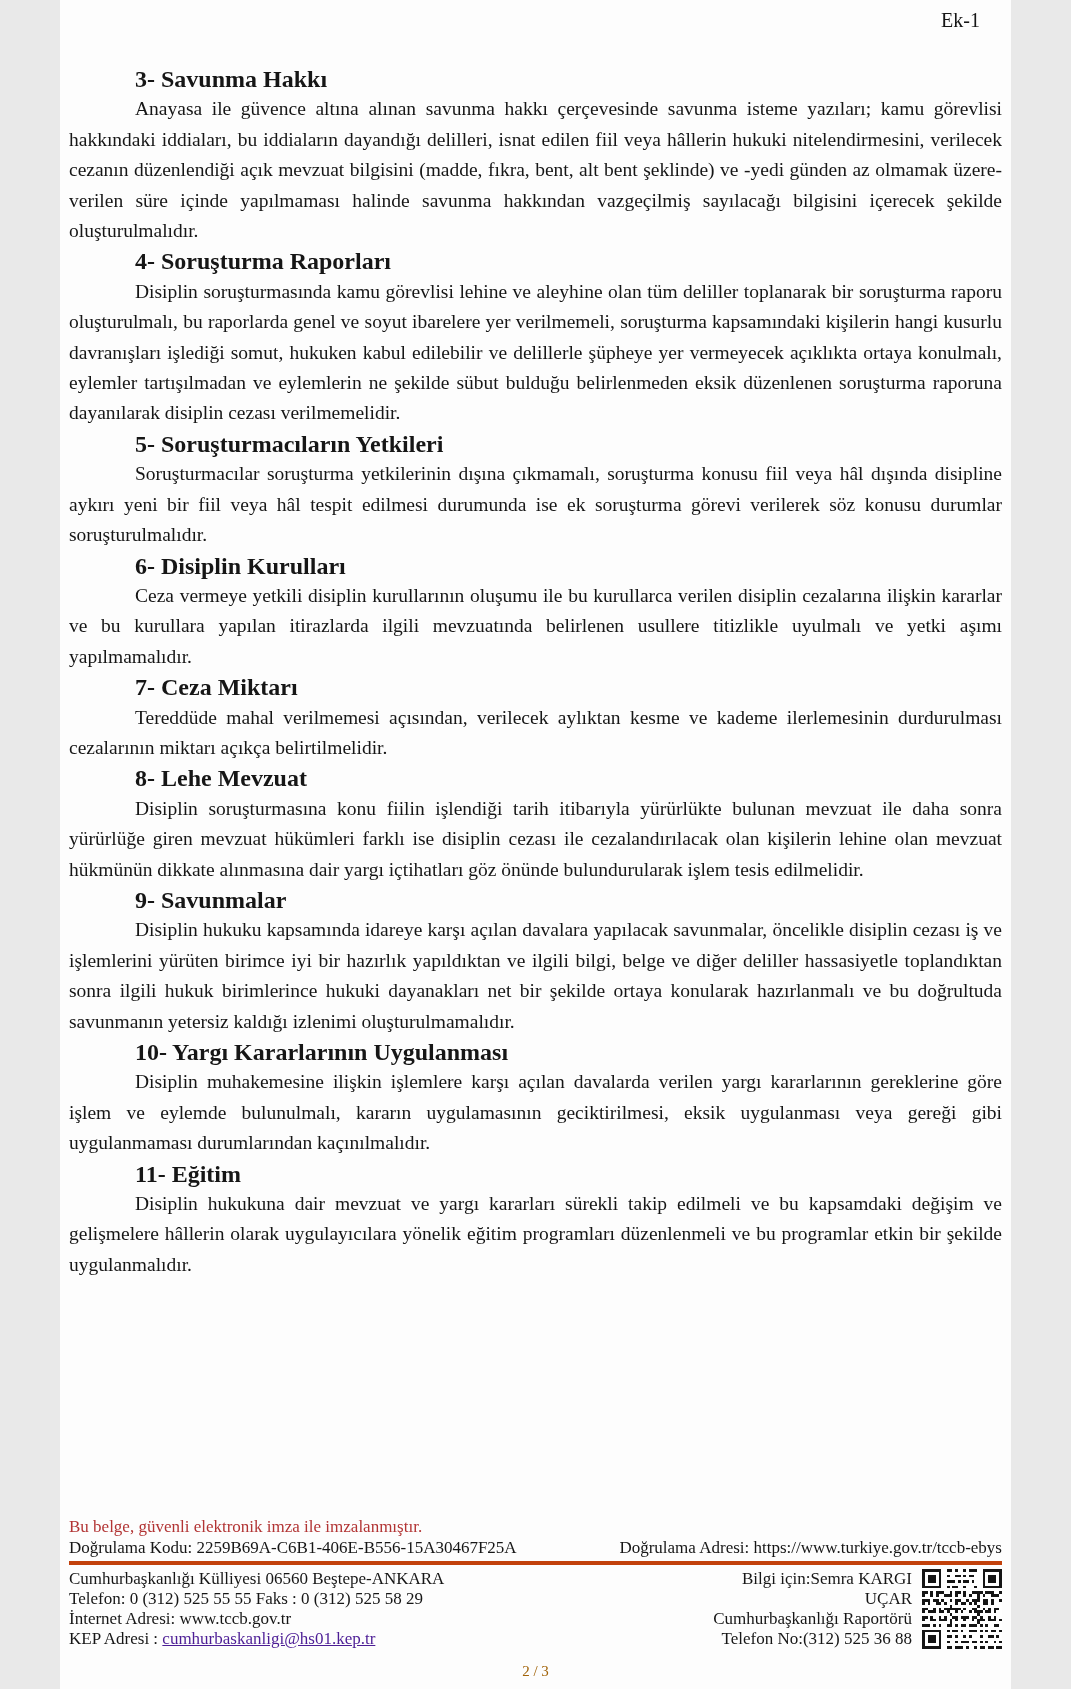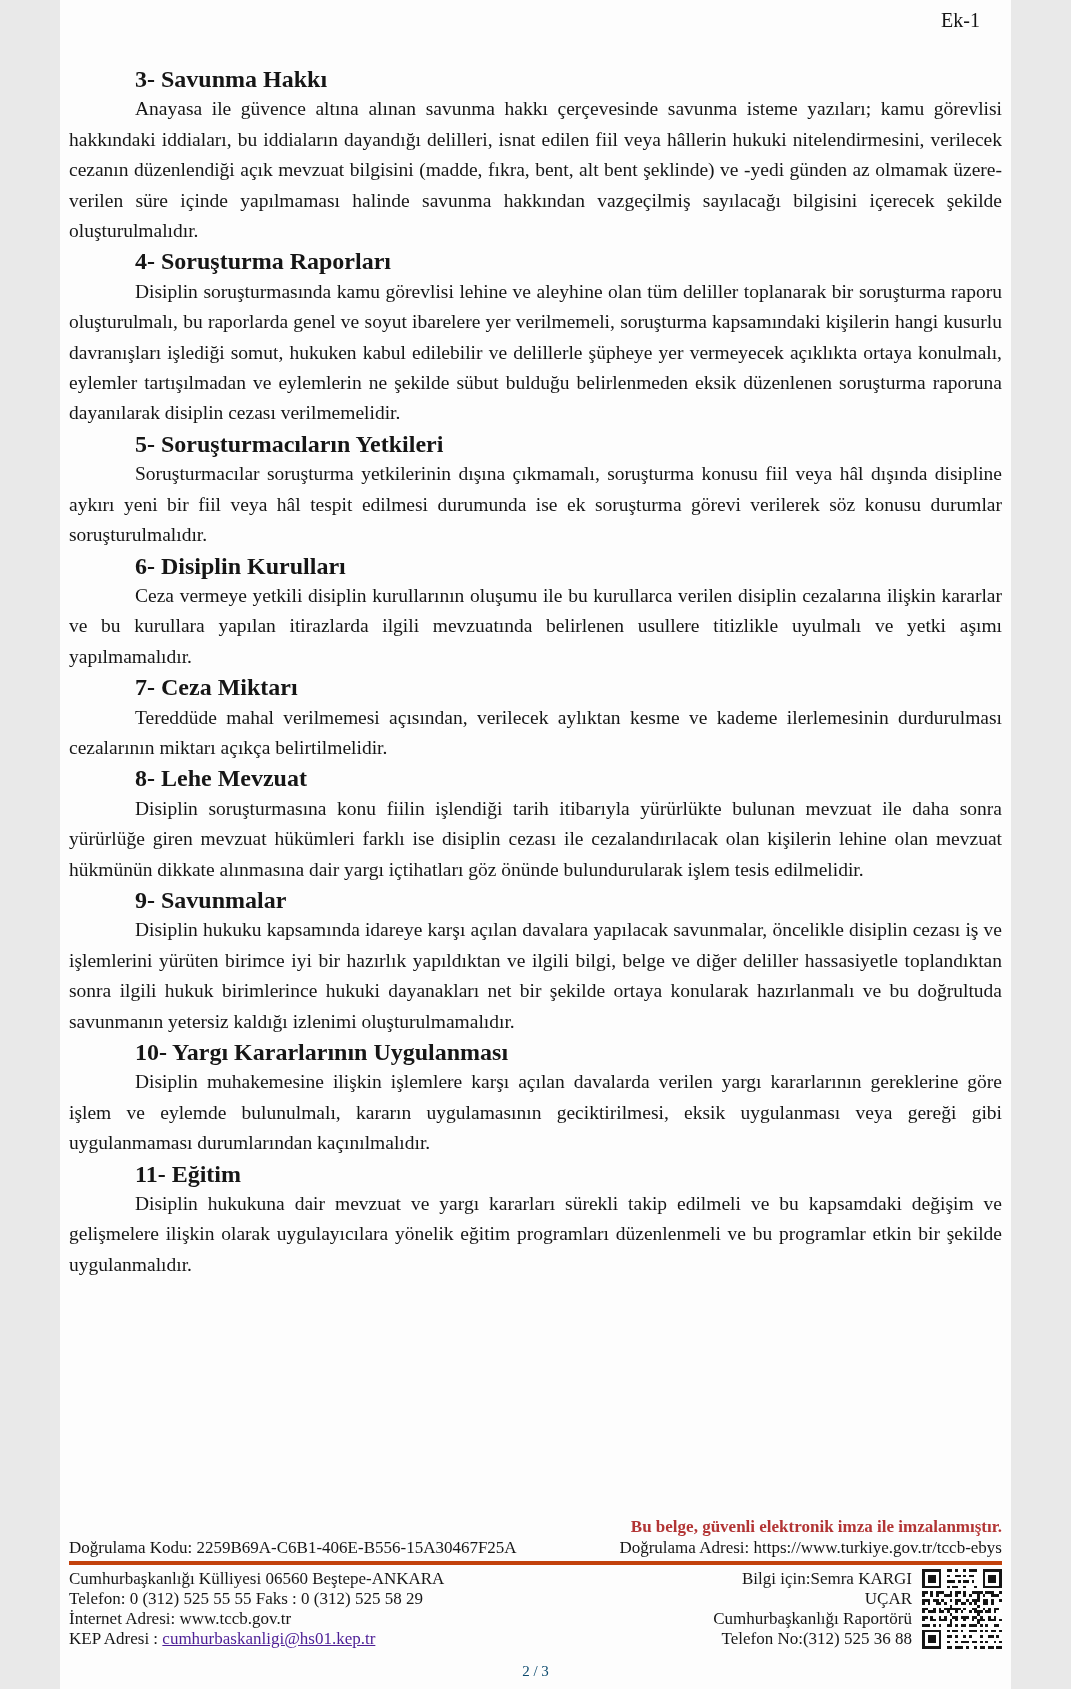--- a/index.html
+++ b/index.html
@@ -8,29 +8,29 @@
     font-family:"Liberation Serif","DejaVu Serif",serif;color:#161616;
     margin:0 auto;overflow:hidden;box-sizing:border-box;
   }
   .content{position:absolute;left:9px;right:9px;top:8px;}
   .annex{text-align:right;font-size:20px;padding-right:22px;line-height:24px;}
   .bodytext{margin-top:32px;font-size:19.5px;line-height:30.4px;text-align:justify;}
   .section{margin:0;}
   .heading{font-size:24px;font-weight:bold;margin:0;text-indent:66px;line-height:30.4px;}
   .para{margin:0;text-indent:66px;}
   .footer{position:absolute;left:9px;right:9px;bottom:8px;font-size:17px;line-height:20px;}
-  .notice{text-align:right;color:#b23434;margin-bottom:1px;font-weight:bold;}
+  .notice{text-align:left;color:#b23434;margin-bottom:1px;}
   .verifrow{display:flex;justify-content:space-between;border-bottom:4px solid #c2410c;padding-bottom:3px;}
   .cols{display:flex;justify-content:space-between;margin-top:4px;align-items:flex-start;}
   .leftblock p{margin:0;}
   .rightblock{display:flex;gap:10px;align-items:flex-start;}
   .contact{text-align:right;}
   .contact p{margin:0;}
   .keplink{color:#4c1d95;}
-  .pagenum{text-align:center;margin-top:12px;font-size:15px;color:#0c4a6e;}
+  .pagenum{text-align:center;margin-top:12px;font-size:15px;color:#a16207;}
   .qr{display:block;}
 </style>
 </head>
 <body>
 
 <div class="page">
   <div class="content">
     <div class="annex">Ek-1</div>
 
     <div class="bodytext">
@@ -61,21 +61,21 @@
       <div class="section">
         <h2 class="heading">9- Savunmalar</h2>
         <p class="para">Disiplin hukuku kapsamında idareye karşı açılan davalara yapılacak savunmalar, öncelikle disiplin cezası iş ve işlemlerini yürüten birimce iyi bir hazırlık yapıldıktan ve ilgili bilgi, belge ve diğer deliller hassasiyetle toplandıktan sonra ilgili hukuk birimlerince hukuki dayanakları net bir şekilde ortaya konularak hazırlanmalı ve bu doğrultuda savunmanın yetersiz kaldığı izlenimi oluşturulmamalıdır.</p>
       </div>
       <div class="section">
         <h2 class="heading">10- Yargı Kararlarının Uygulanması</h2>
         <p class="para">Disiplin muhakemesine ilişkin işlemlere karşı açılan davalarda verilen yargı kararlarının gereklerine göre işlem ve eylemde bulunulmalı, kararın uygulamasının geciktirilmesi, eksik uygulanması veya gereği gibi uygulanmaması durumlarından kaçınılmalıdır.</p>
       </div>
       <div class="section">
         <h2 class="heading">11- Eğitim</h2>
-        <p class="para">Disiplin hukukuna dair mevzuat ve yargı kararları sürekli takip edilmeli ve bu kapsamdaki değişim ve gelişmelere ilişkin olarak uygulayıcılara yönelik eğitim programları düzenlenmeli ve bu programlar etkin bir şekilde uygulanmalıdır.</p>
+        <p class="para">Disiplin hukukuna dair mevzuat ve yargı kararları sürekli takip edilmeli ve bu kapsamdaki değişim ve gelişmelere hâllerin olarak uygulayıcılara yönelik eğitim programları düzenlenmeli ve bu programlar etkin bir şekilde uygulanmalıdır.</p>
       </div>
     </div>
   </div>
 
   <div class="footer">
     <div class="notice">Bu belge, güvenli elektronik imza ile imzalanmıştır.</div>
 
     <div class="verifrow">
       <span>Doğrulama Kodu: 2259B69A-C6B1-406E-B556-15A30467F25A</span>
       <span>Doğrulama Adresi: https://www.turkiye.gov.tr/tccb-ebys</span>

